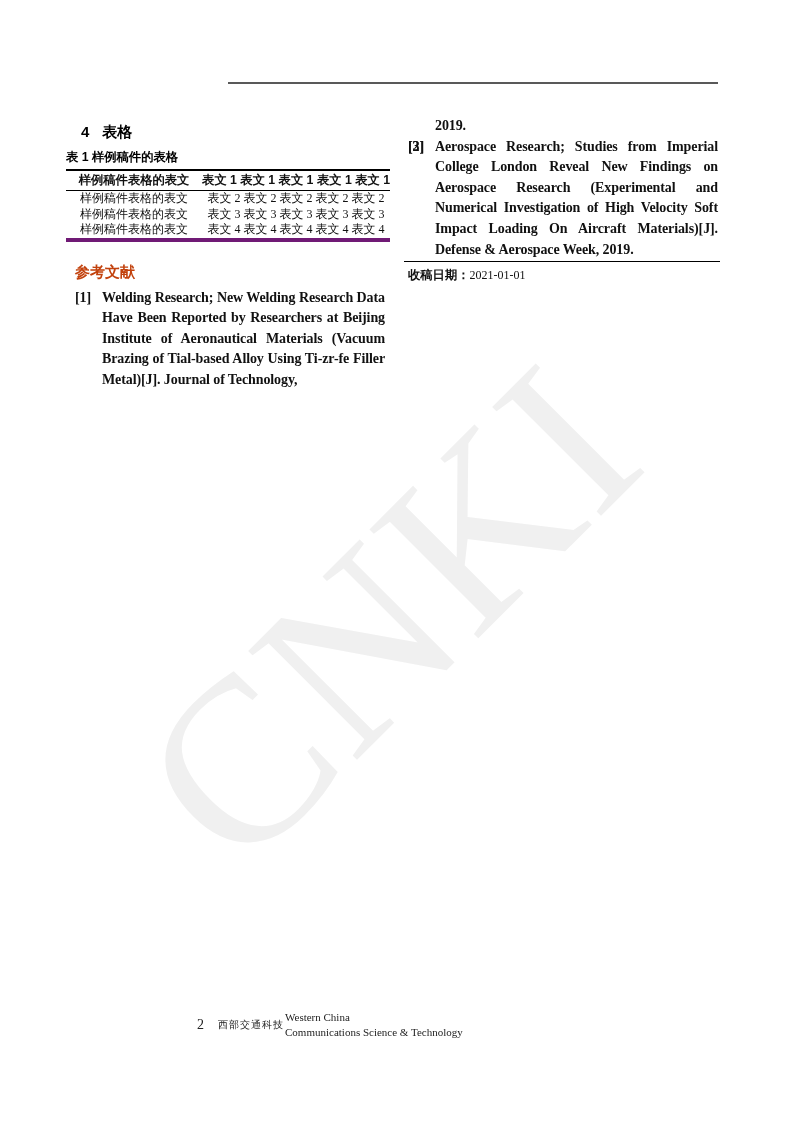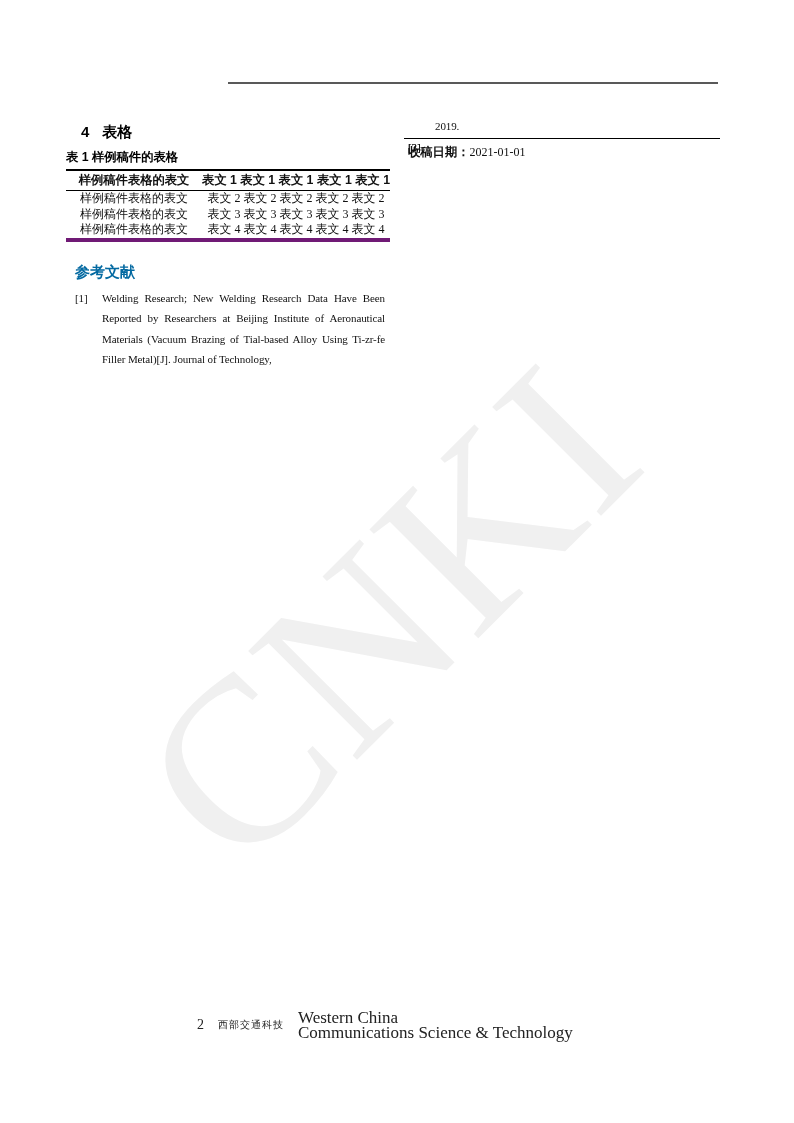--- a/index.html
+++ b/index.html
@@ -96,30 +96,31 @@
   }
   table.sample .c1 { width: 44%; }
   table.sample .c2 { width: 56%; }
 
   .refs-heading {
     margin: 20px 0 6px 0;
     font-family: "Liberation Sans", "DejaVu Sans", sans-serif;
     font-weight: bold;
     font-size: 15px;
     line-height: 20px;
-    color: #0369a1;
+    color: #c2410c;
   }
   .ref {
     position: relative;
     padding-left: 27px;
-    font-size: 11px;
+    font-size: 14px;
     letter-spacing: -0.1px;
     line-height: 20.6px;
     text-align: justify;
     color: #111;
+    font-weight: bold;
   }
   .ref .marker {
     position: absolute;
     left: 0;
     top: 0;
   }
   .received-rule {
     width: 316px;
     margin-left: -4px;
     margin-top: 1px;
@@ -151,22 +152,22 @@
     color: #222;
   }
   .footer .journal-cn {
     margin-left: 14px;
     font-size: 10px;
     letter-spacing: 1px;
     color: #222;
     white-space: nowrap;
   }
   .footer .journal-en {
-    margin-left: 14px;
-    font-size: 17px;
+    margin-left: 1px;
+    font-size: 11px;
     line-height: 15px;
     color: #222;
     white-space: nowrap;
   }
 </style>
 </head>
 <body>
 
 <div class="page">
 
@@ -215,21 +216,21 @@
 
     <div class="ref">
       <span>2019.</span>
     </div>
 
     <div class="ref">
       <span class="marker">[2]</span>
     </div>
 
     <div class="ref">
-      <span class="marker">[3]</span>
+      <span class="marker">[3]</span><span>Aerospace Research; Studies from Imperial College London Reveal New Findings on Aerospace Research (Experimental and Numerical Investigation of High Velocity Soft Impact Loading On Aircraft Materials)[J]. Defense &amp; Aerospace Week, 2019.</span>
     </div>
 
     <div class="received-rule"></div>
     <div class="received">
       <span class="recv-label">收稿日期：</span><span>2021-01-01</span>
     </div>
 
   </div>
 
   <div class="footer">

